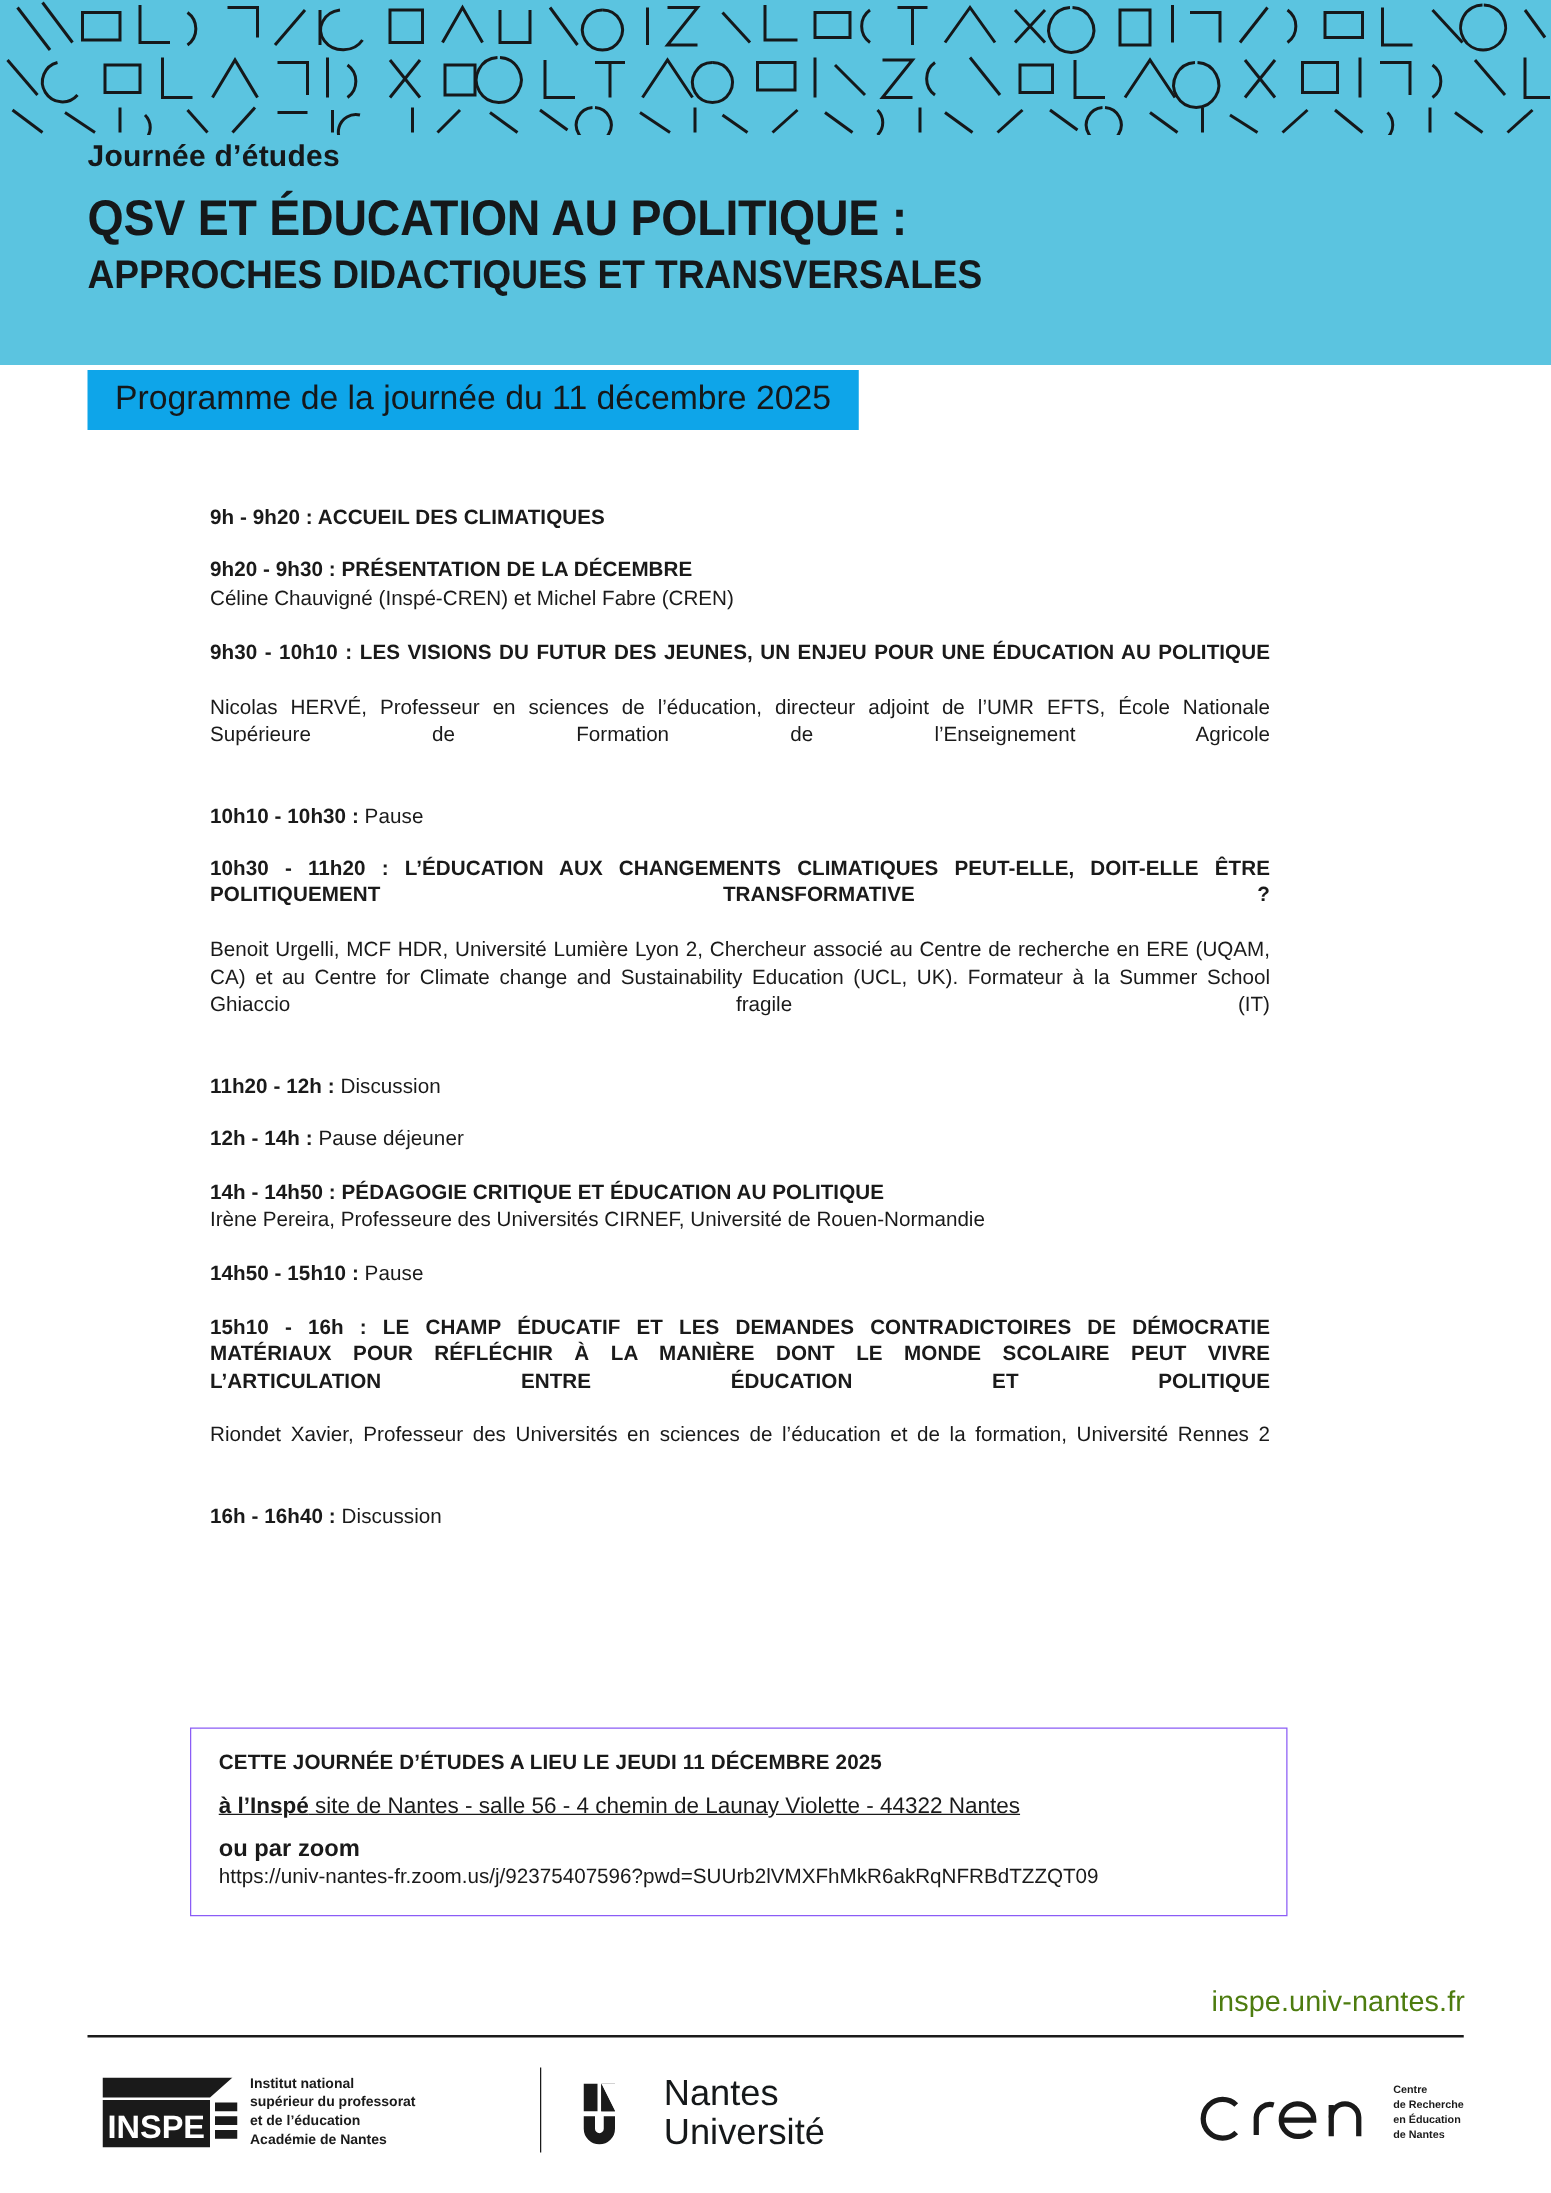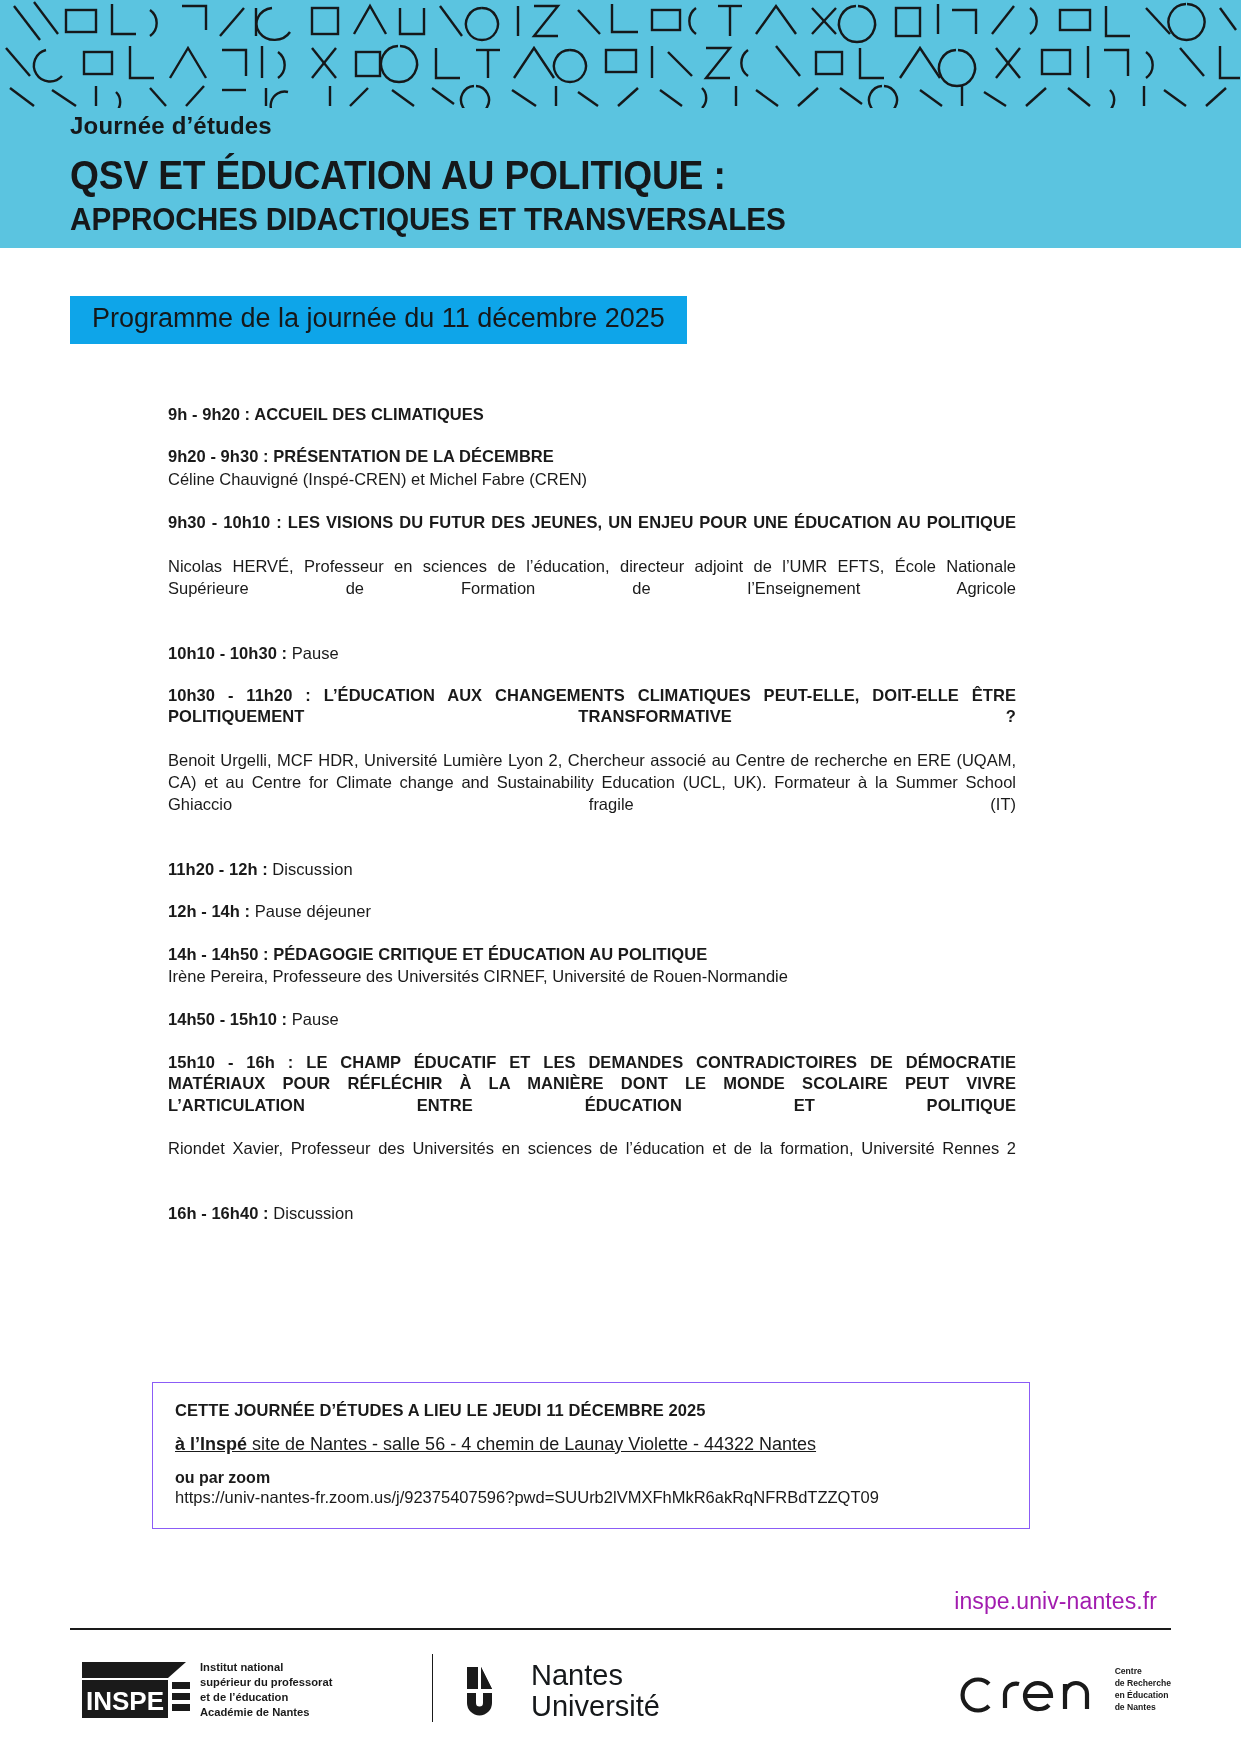--- a/index.html
+++ b/index.html
@@ -14,21 +14,21 @@
     font-family: "Liberation Sans", sans-serif;
     color: #1a1a1a;
     position: relative;
     overflow: hidden;
   }
 
   
   .header {
     position: relative;
     width: 1241px;
-    height: 248px;
+    height: 292px;
     background: #5bc4e0;
     overflow: hidden;
   }
 
   .header-pattern {
     position: absolute;
     top: 0; left: 0;
     width: 1241px;
     height: 108px;
     overflow: hidden;
@@ -149,37 +149,37 @@
     font-weight: bold;
     letter-spacing: 0.1px;
   }
   .info-venue {
     font-size: 18px;
     font-weight: normal;
     text-decoration: underline;
   }
   .info-venue b { font-weight: bold; }
   .info-zoom-label {
-    font-size: 16px;
+    font-size: 19px;
     font-weight: bold;
   }
   .info-zoom-url {
     font-size: 16.5px;
     font-weight: normal;
     line-height: 1.3;
     word-break: break-all;
   }
 
   
   .website {
     position: absolute;
-    right: 84px;
+    right: 69px;
     top: 1588px;
     font-size: 23px;
-    color: #a21caf;
+    color: #4d7c0f;
     letter-spacing: 0.1px;
     text-align: right;
   }
 
   .footer-rule {
     position: absolute;
     left: 70px;
     top: 1628px;
     width: 1101px;
     height: 2px;

